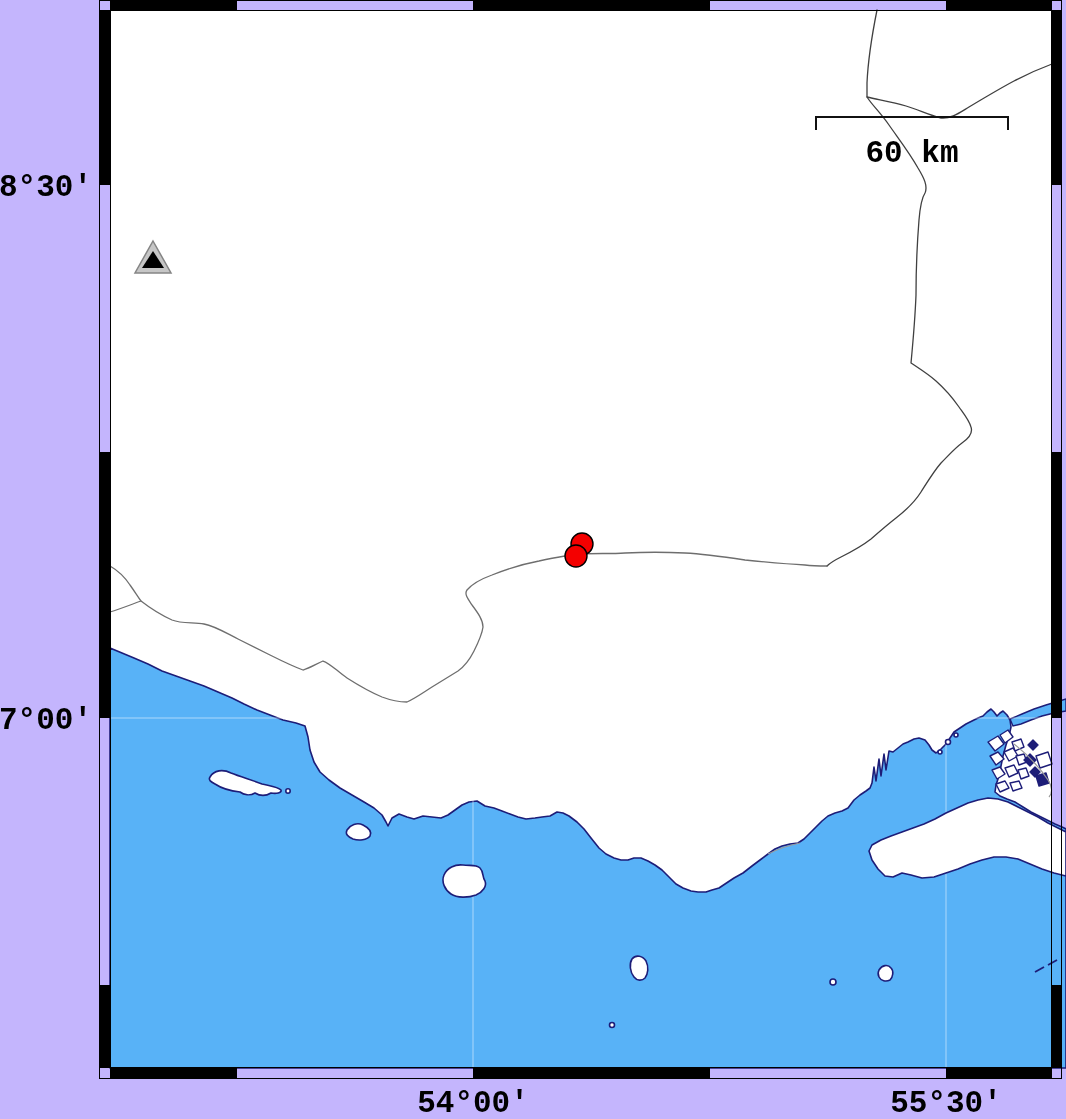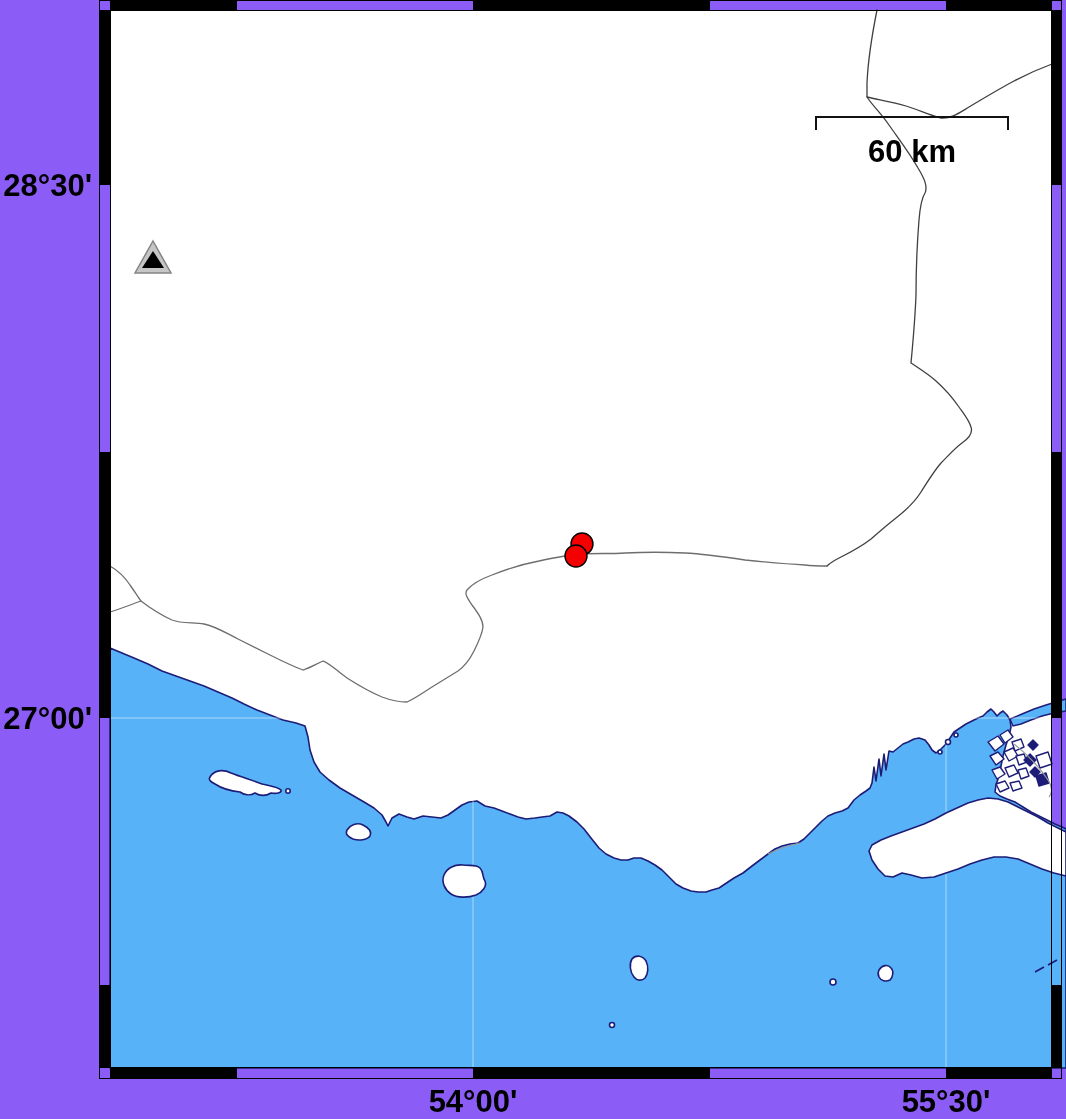--- a/index.html
+++ b/index.html
@@ -1,17 +1,17 @@
 <!DOCTYPE html>
 <html><head>
 <meta charset="utf-8">
 <style>
   html,body{margin:0;padding:0;background:#fff;}
-  #stage{position:relative;width:1066px;height:1119px;background:#8b5cf6;overflow:hidden;
-         font-family:Liberation Sans, sans-serif;}
+  #stage{position:relative;width:1066px;height:1119px;background:#c4b5fd;overflow:hidden;
+         font-family:Liberation Mono, monospace;}
   svg{position:absolute;left:0;top:0;}
   .annot{font-weight:bold;font-size:31px;fill:#000;}
   .scaletxt{font-weight:bold;font-size:31px;fill:#000;}
 </style>
 </head>
 <body>
 
 <div id="stage">
 <svg width="1066" height="1119" viewBox="0 0 1066 1119">
 

